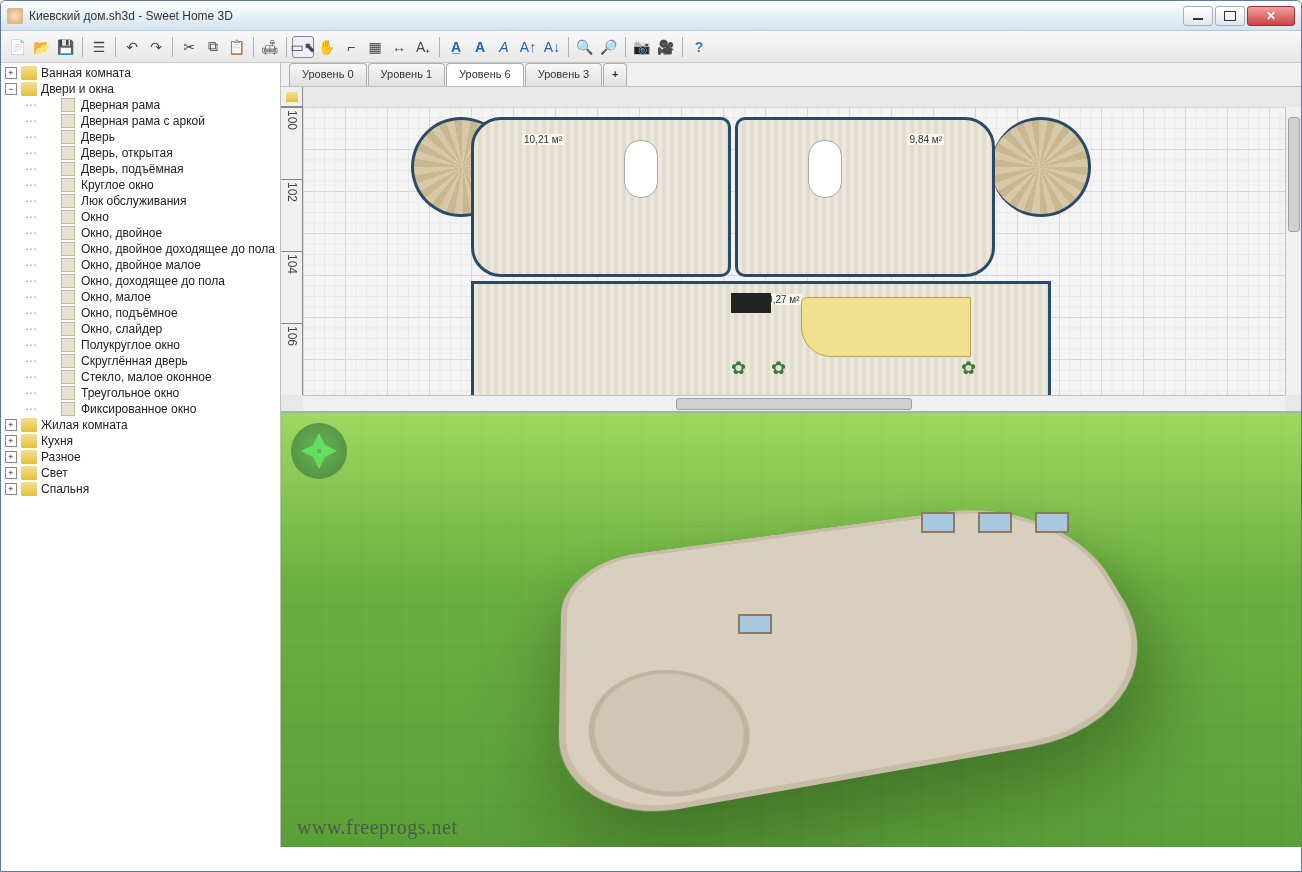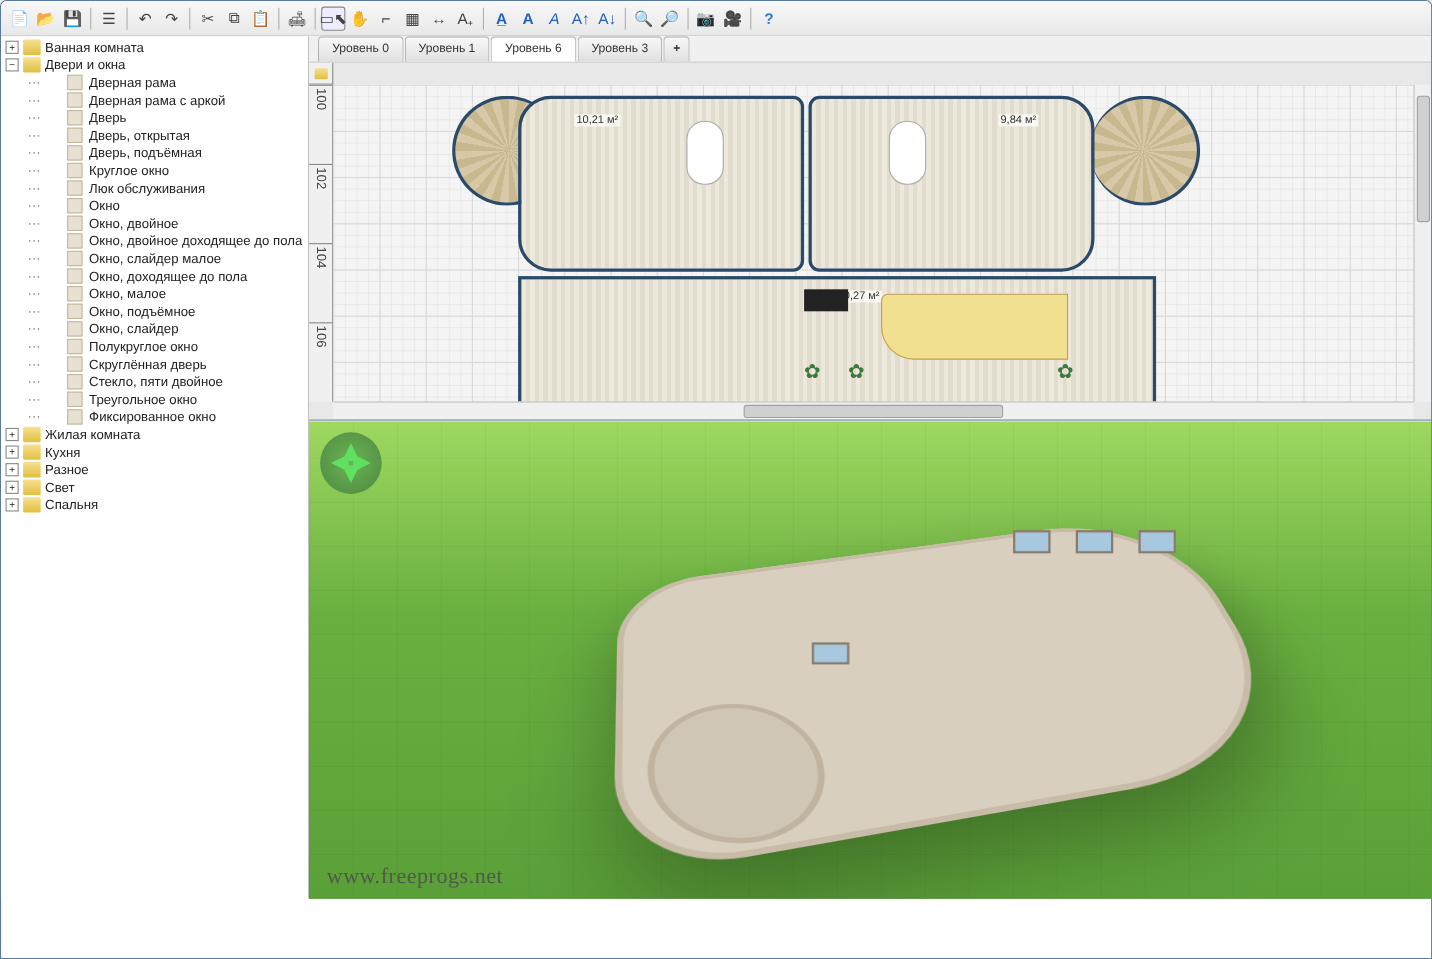--- a/index.html
+++ b/index.html
@@ -81,20 +81,29 @@
 .compass .lr::before { content:''; position:absolute; width:0;height:0;border:8px solid transparent;border-right:16px solid #60e060; left:2px; top: 20px;}
 .compass .lr::after { content:''; position:absolute; width:0;height:0;border:8px solid transparent;border-left:16px solid #60e060; right:2px; top: 20px;}
 
 .watermark { position: absolute; bottom: 8px; left: 16px; color: rgba(80,80,80,0.9); font-size: 20px; font-family: Georgia, serif; letter-spacing: 0.5px;}
 </style>
 </head>
 <body>
 
 <div class="window">
 
+  <div class="titlebar">
+    <div class="icon"></div>
+    <div class="title">Киевский дом.sh3d - Sweet Home 3D</div>
+    <div class="btns">
+      <div class="btn min"></div>
+      <div class="btn max"></div>
+      <div class="btn close"></div>
+    </div>
+  </div>
 
 
   <div class="toolbar">
     <div class="tbtn">📄</div>
     <div class="tbtn">📂</div>
     <div class="tbtn">💾</div>
     <div class="sep"></div>
     <div class="tbtn">☰</div>
     <div class="sep"></div>
     <div class="tbtn">↶</div>
@@ -188,21 +197,21 @@
             <span>Окно, двойное</span>
           </div>
           <div class="tree-item" style="padding-left: 22px;">
             <span class="dots">⋯</span>
             <span class="furnicon"></span>
             <span>Окно, двойное доходящее до пола</span>
           </div>
           <div class="tree-item" style="padding-left: 22px;">
             <span class="dots">⋯</span>
             <span class="furnicon"></span>
-            <span>Окно, слайдер малое</span>
+            <span>Окно, двойное малое</span>
           </div>
           <div class="tree-item" style="padding-left: 22px;">
             <span class="dots">⋯</span>
             <span class="furnicon"></span>
             <span>Окно, доходящее до пола</span>
           </div>
           <div class="tree-item" style="padding-left: 22px;">
             <span class="dots">⋯</span>
             <span class="furnicon"></span>
             <span>Окно, малое</span>
@@ -223,21 +232,21 @@
             <span>Полукруглое окно</span>
           </div>
           <div class="tree-item" style="padding-left: 22px;">
             <span class="dots">⋯</span>
             <span class="furnicon"></span>
             <span>Скруглённая дверь</span>
           </div>
           <div class="tree-item" style="padding-left: 22px;">
             <span class="dots">⋯</span>
             <span class="furnicon"></span>
-            <span>Стекло, пяти двойное</span>
+            <span>Стекло, малое оконное</span>
           </div>
           <div class="tree-item" style="padding-left: 22px;">
             <span class="dots">⋯</span>
             <span class="furnicon"></span>
             <span>Треугольное окно</span>
           </div>
           <div class="tree-item" style="padding-left: 22px;">
             <span class="dots">⋯</span>
             <span class="furnicon"></span>
             <span>Фиксированное окно</span>

